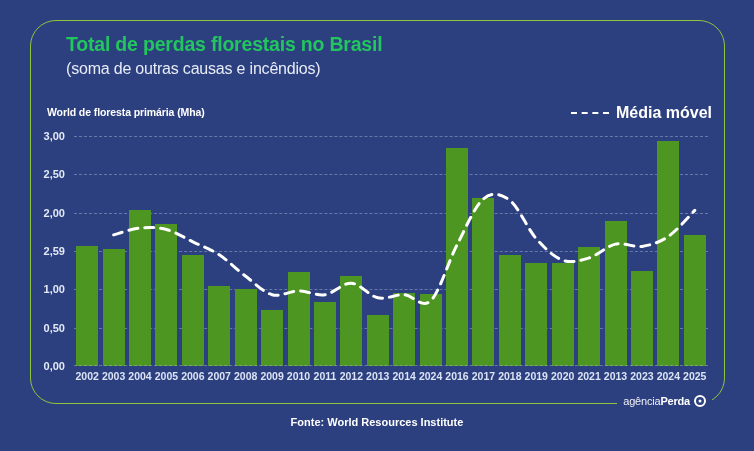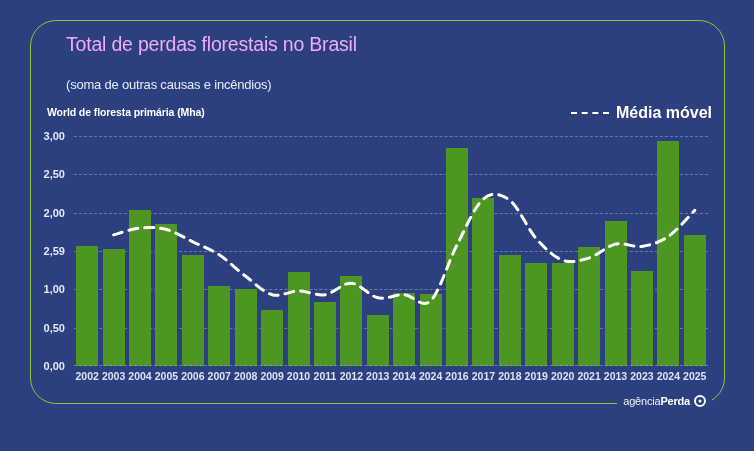--- a/index.html
+++ b/index.html
@@ -36,34 +36,34 @@
   }
 
   
   #title-block {
     position: absolute;
     left: 66px;
     top: 33px;
     width: 600px;
   }
   #chart-title {
-    color: #f0abfc;
+    color: #22c55e;
     font-size: 19.5px;
-    font-weight: normal;
+    font-weight: bold;
     letter-spacing: -0.2px;
     line-height: 1.2;
     white-space: nowrap;
   }
   #chart-subtitle {
     color: #e8ecf7;
-    font-size: 13px;
+    font-size: 16px;
     font-weight: normal;
     letter-spacing: -0.2px;
     line-height: 1.25;
-    margin-top: 21px;
+    margin-top: 3px;
     white-space: nowrap;
   }
 
   
   #yaxis-title {
     position: absolute;
     left: 47px;
     top: 106px;
     color: #ffffff;
     font-size: 10.5px;
@@ -287,20 +287,21 @@
         <div class="xtick" style="left: 462.292px;">2019</div>
         <div class="xtick" style="left: 488.708px;">2020</div>
         <div class="xtick" style="left: 515.125px;">2021</div>
         <div class="xtick" style="left: 541.542px;">2013</div>
         <div class="xtick" style="left: 567.958px;">2023</div>
         <div class="xtick" style="left: 594.375px;">2024</div>
         <div class="xtick" style="left: 620.792px;">2025</div>
       </div>
   </div>
 
+  <div id="source">Fonte:  World Resources Institute</div>
 
   <div id="brand">
     <div id="brand-text">
       <span class="light">agência</span><b>Perda</b>
     </div>
     <div id="brand-mark"></div>
   </div>
 
 </div>
 

